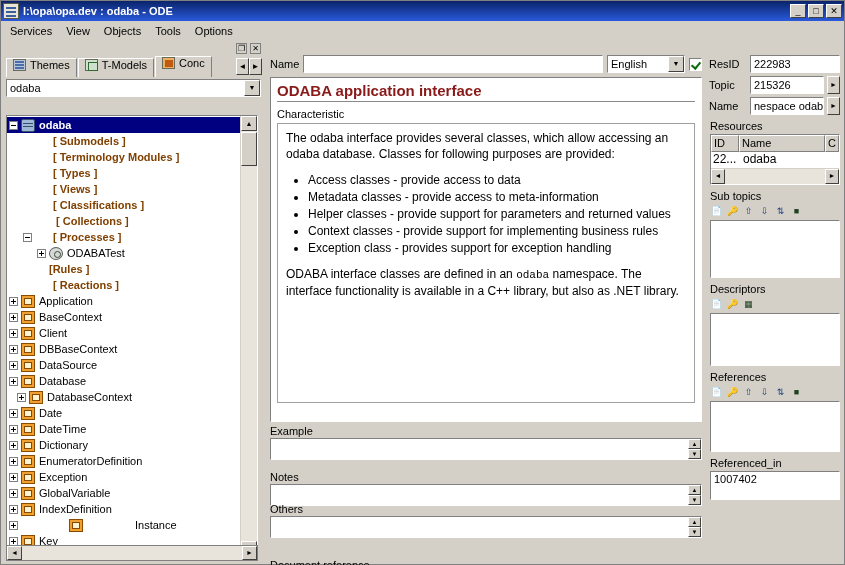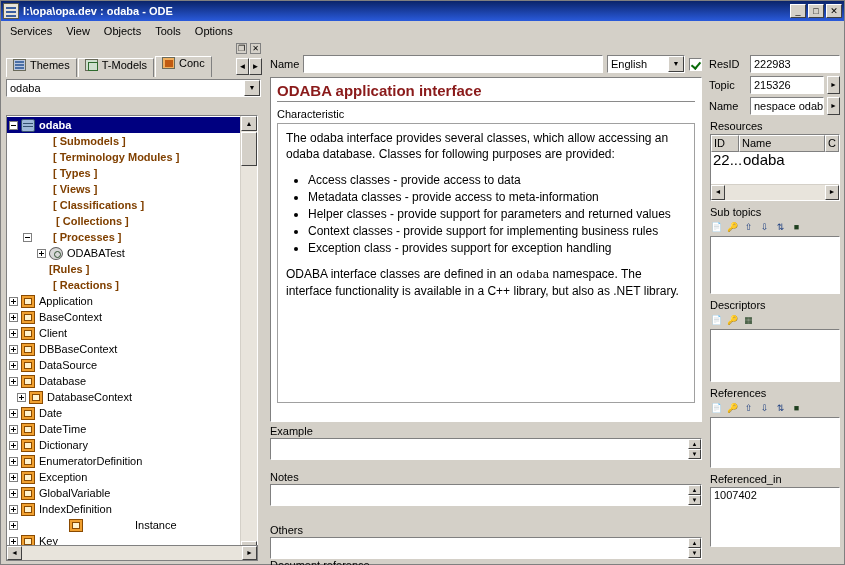--- a/index.html
+++ b/index.html
@@ -559,22 +559,22 @@
     box-sizing: border-box;
     padding-left: 2px;
     line-height: 14px;
     overflow: hidden;
   }
   .gh-id { width: 28px; }
   .gh-name { flex: 1; }
   .gh-c { width: 14px; }
   .grid-row {
     display: flex;
-    height: 32px;
-    font-size: 15px;
+    height: 16px;
+    font-size: 12px;
   }
   .grid-row div {
     padding-left: 2px;
     line-height: 15px;
     overflow: hidden;
     white-space: nowrap;
   }
   .grid-hscroll {
     height: 15px;
     background: #e8e4dc;
@@ -881,21 +881,21 @@
       <div class="small-field-group" style="top:430px;">
         <div class="sfg-label">Notes</div>
         <div class="sfg-box">
           <div class="spin-col">
             <div class="spin-btn">▲</div>
             <div class="spin-btn">▼</div>
           </div>
         </div>
       </div>
 
-      <div class="small-field-group" style="top:483px;">
+      <div class="small-field-group" style="top:462px;">
         <div class="sfg-label">Others</div>
         <div class="sfg-box">
           <div class="spin-col">
             <div class="spin-btn">▲</div>
             <div class="spin-btn">▼</div>
           </div>
         </div>
       </div>
 
       <div class="small-field-group" style="top:518px;">
@@ -966,19 +966,19 @@
         <span class="ts-ic">📄</span>
         <span class="ts-ic ts-key">🔑</span>
         <span class="ts-ic ts-blue">⇧</span>
         <span class="ts-ic ts-blue">⇩</span>
         <span class="ts-ic ts-blue">⇅</span>
         <span class="ts-ic">■</span>
       </div>
       <div class="rp-listbox" style="height:51px;"></div>
 
       <div class="rp-section-label">Referenced_in</div>
-      <div class="rp-listbox" style="height:60px;">
+      <div class="rp-listbox" style="height:29px;">
         <div>1007402</div>
       </div>
 
     </div>
   </div>
 </div>
 
 </body></html>

